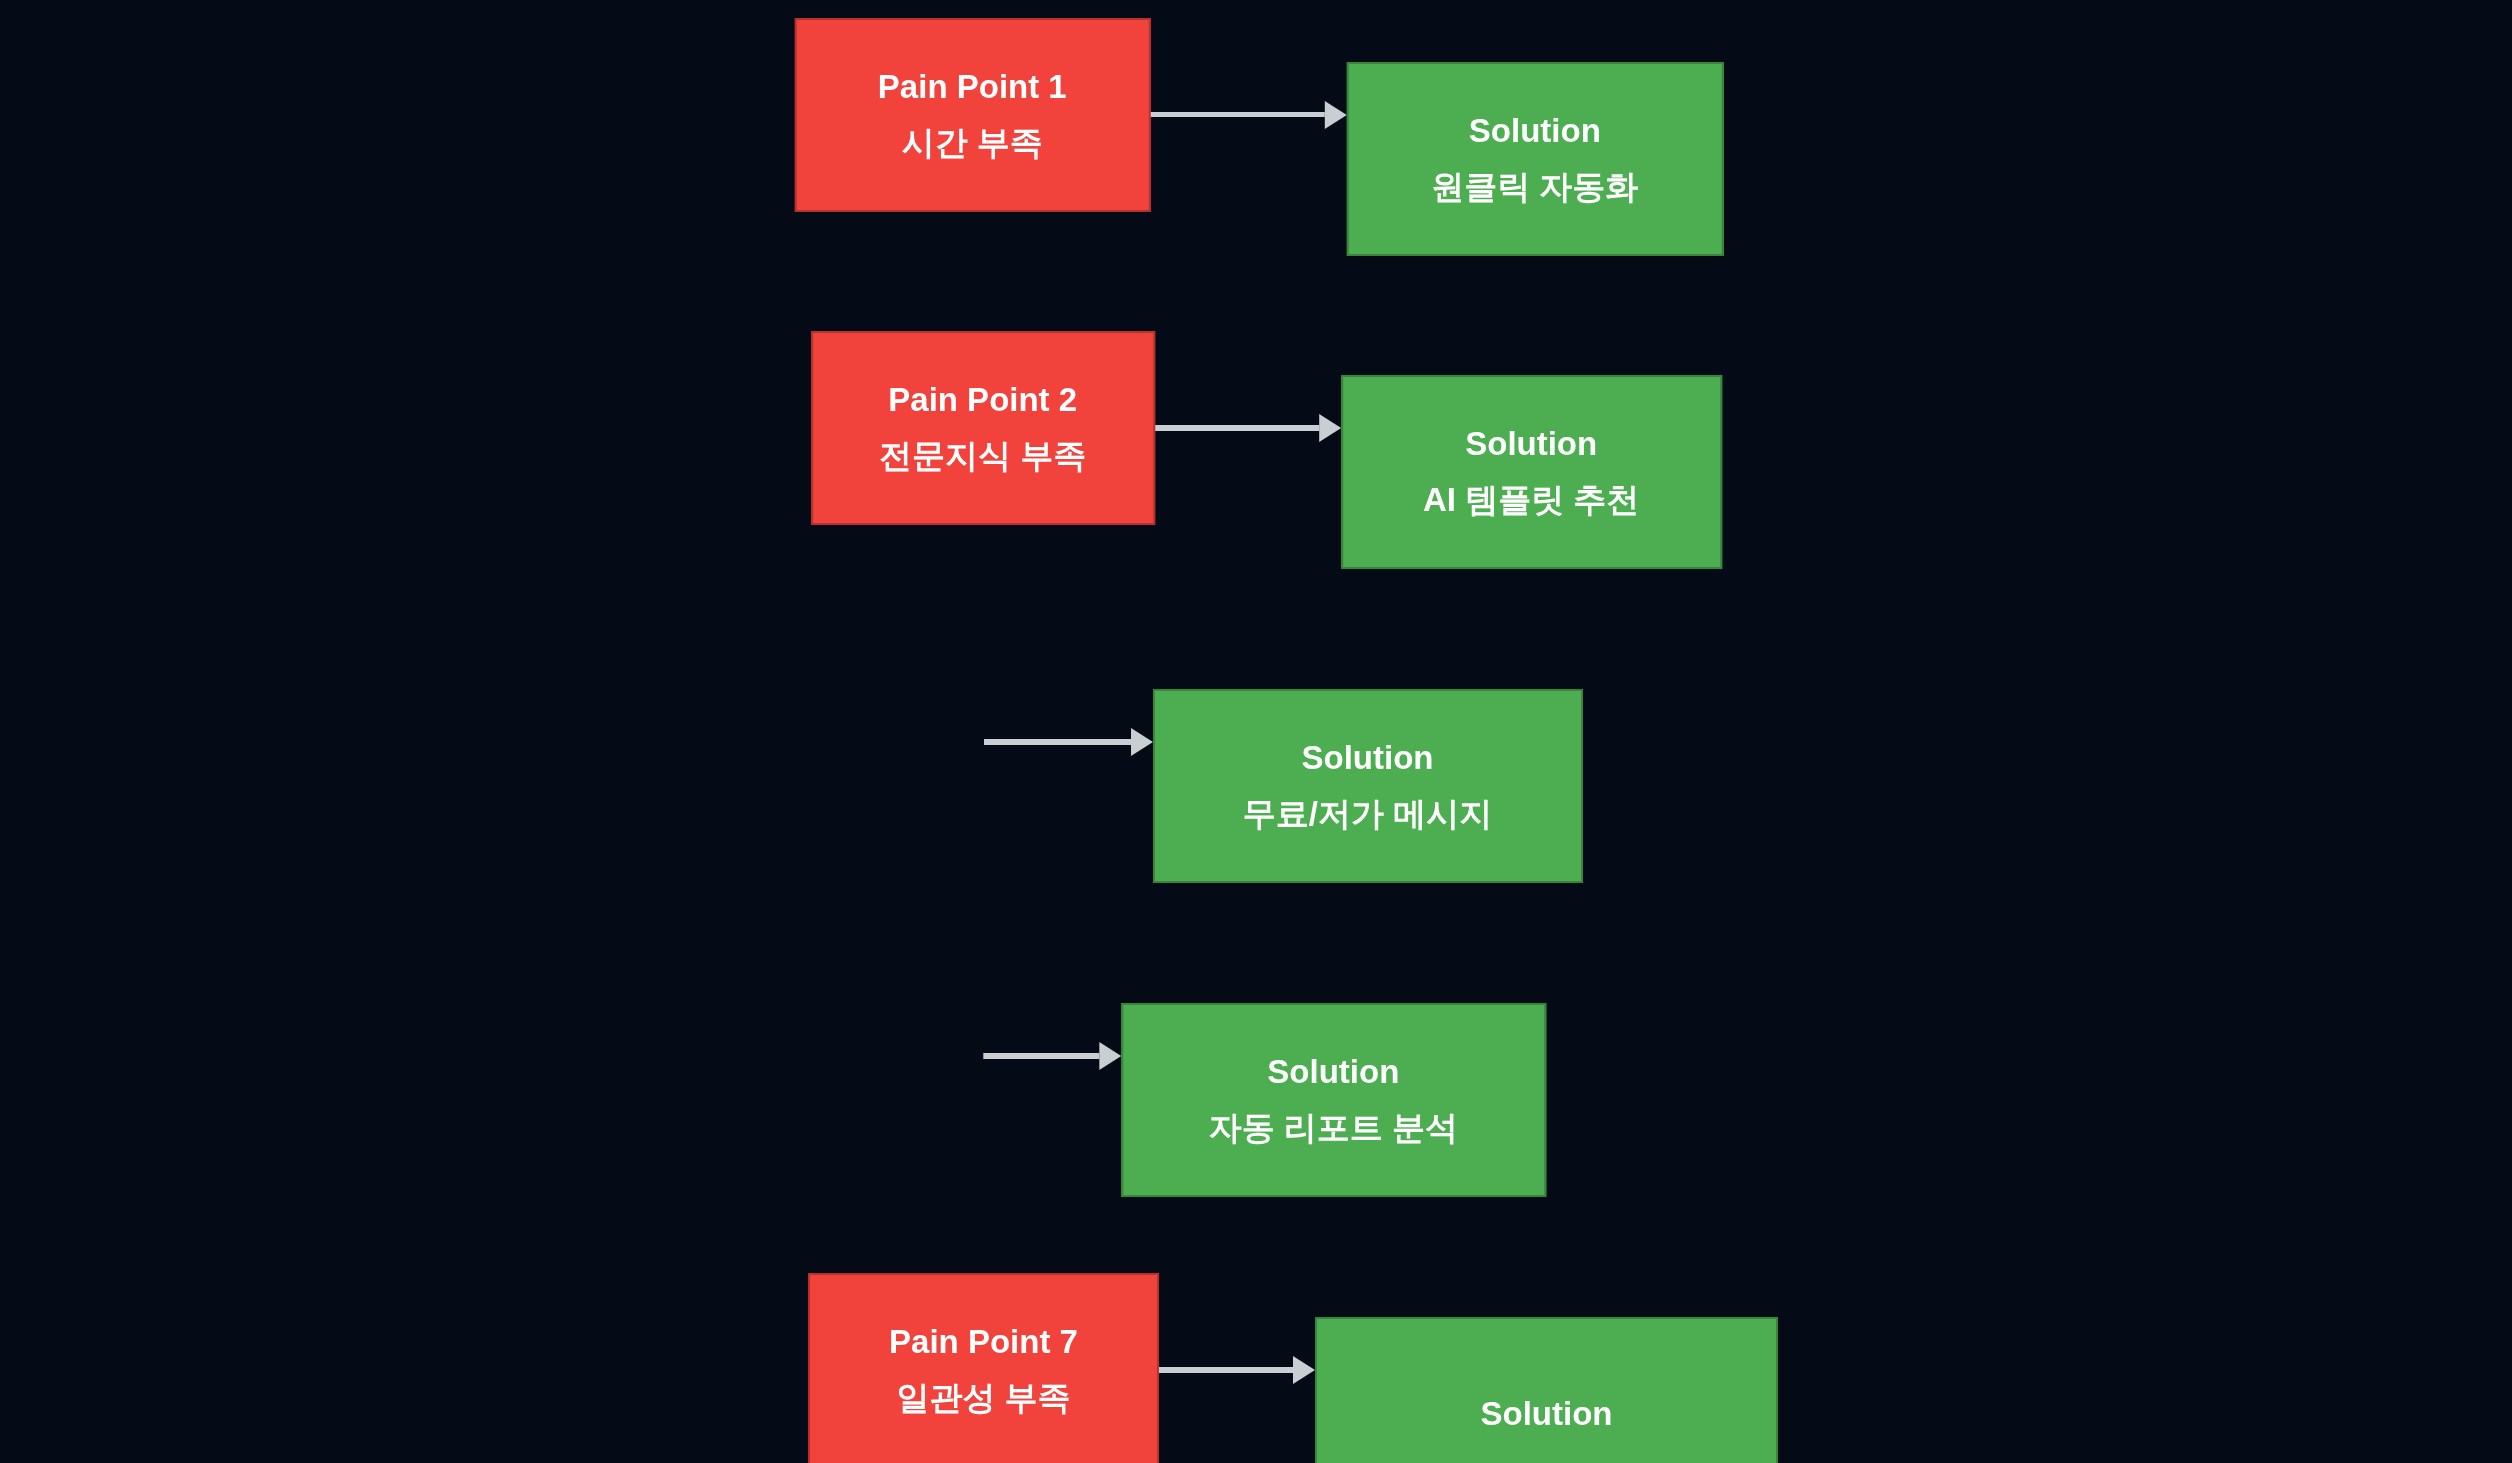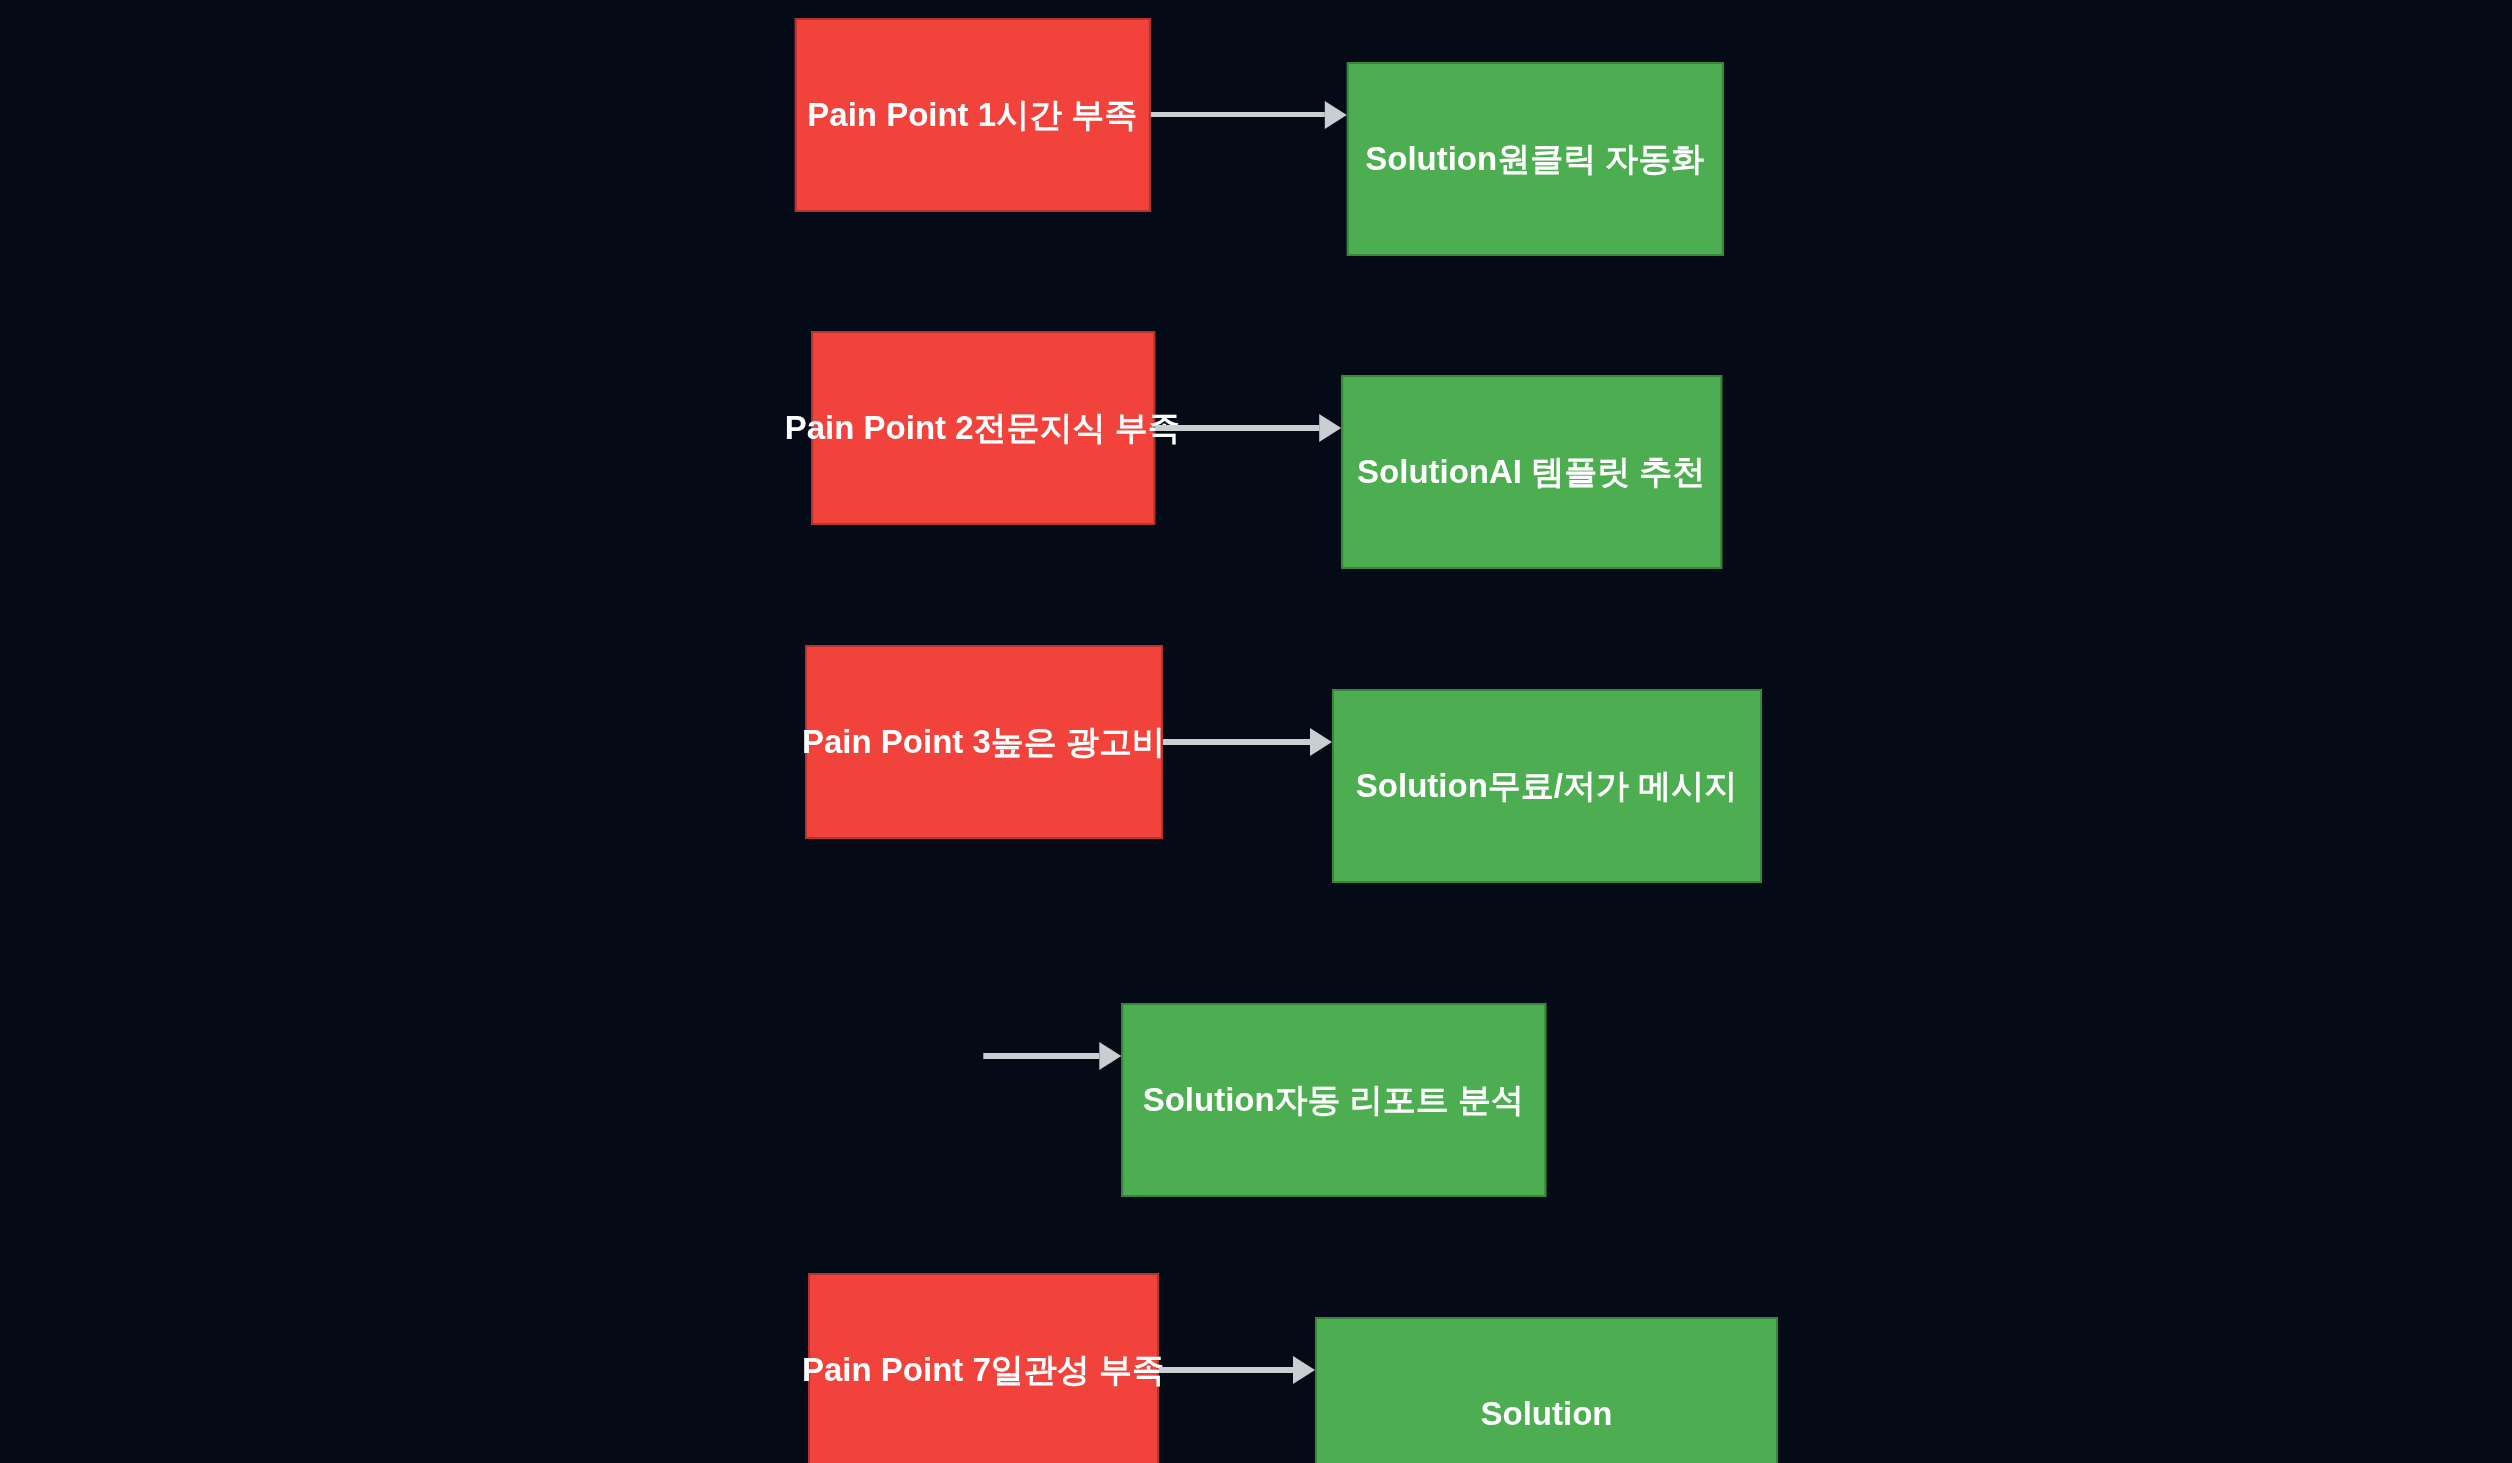--- a/index.html
+++ b/index.html
@@ -33,20 +33,21 @@
     align-items:stretch;
   }
   .row:nth-of-type(1){top:17.5px;transform:translateX(2.8px);}
   .row:nth-of-type(2){top:331px;transform:translateX(10.2px);}
   .row:nth-of-type(3){top:645px;transform:translateX(27px);}
   .row:nth-of-type(4){top:959px;transform:translateX(8.3px);}
   .row:nth-of-type(5){top:1273px;transform:translateX(37px);}
 
   .node{
     display:flex;
+    flex-direction:column;
     justify-content:center;
     align-items:center;
     color:var(--text);
     font-size:33px;
     font-weight:700;
     text-align:center;
     height:194px;
   }
   .node .line{
     line-height:56px;
@@ -126,24 +127,20 @@
       <div class="arrow-line"></div>
       <div class="arrow-head"></div>
     </div>
     <div class="node sol">
       <div class="line">Solution</div>
       <div class="line">AI 템플릿 추천</div>
     </div>
   </div>
 
   <div class="row">
-    <div class="node pain">
-      <div class="line">Pain Point 3</div>
-      <div class="line">높은 광고비</div>
-    </div>
     <div class="arrow">
       <div class="arrow-line"></div>
       <div class="arrow-head"></div>
     </div>
     <div class="node sol">
       <div class="line">Solution</div>
       <div class="line">무료/저가 메시지</div>
     </div>
   </div>
 

